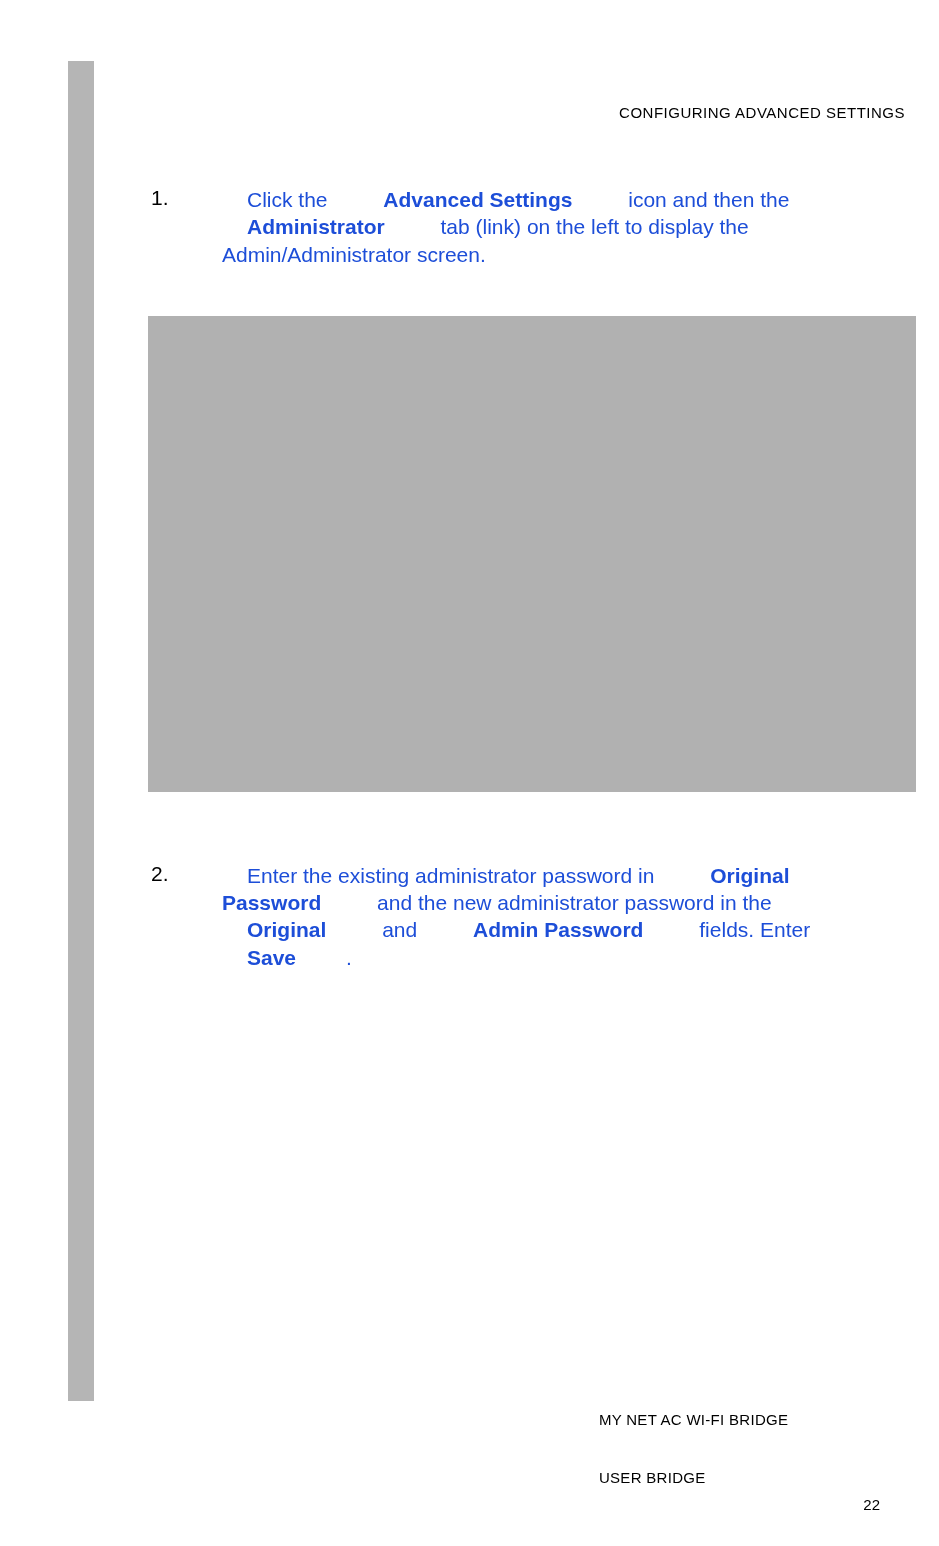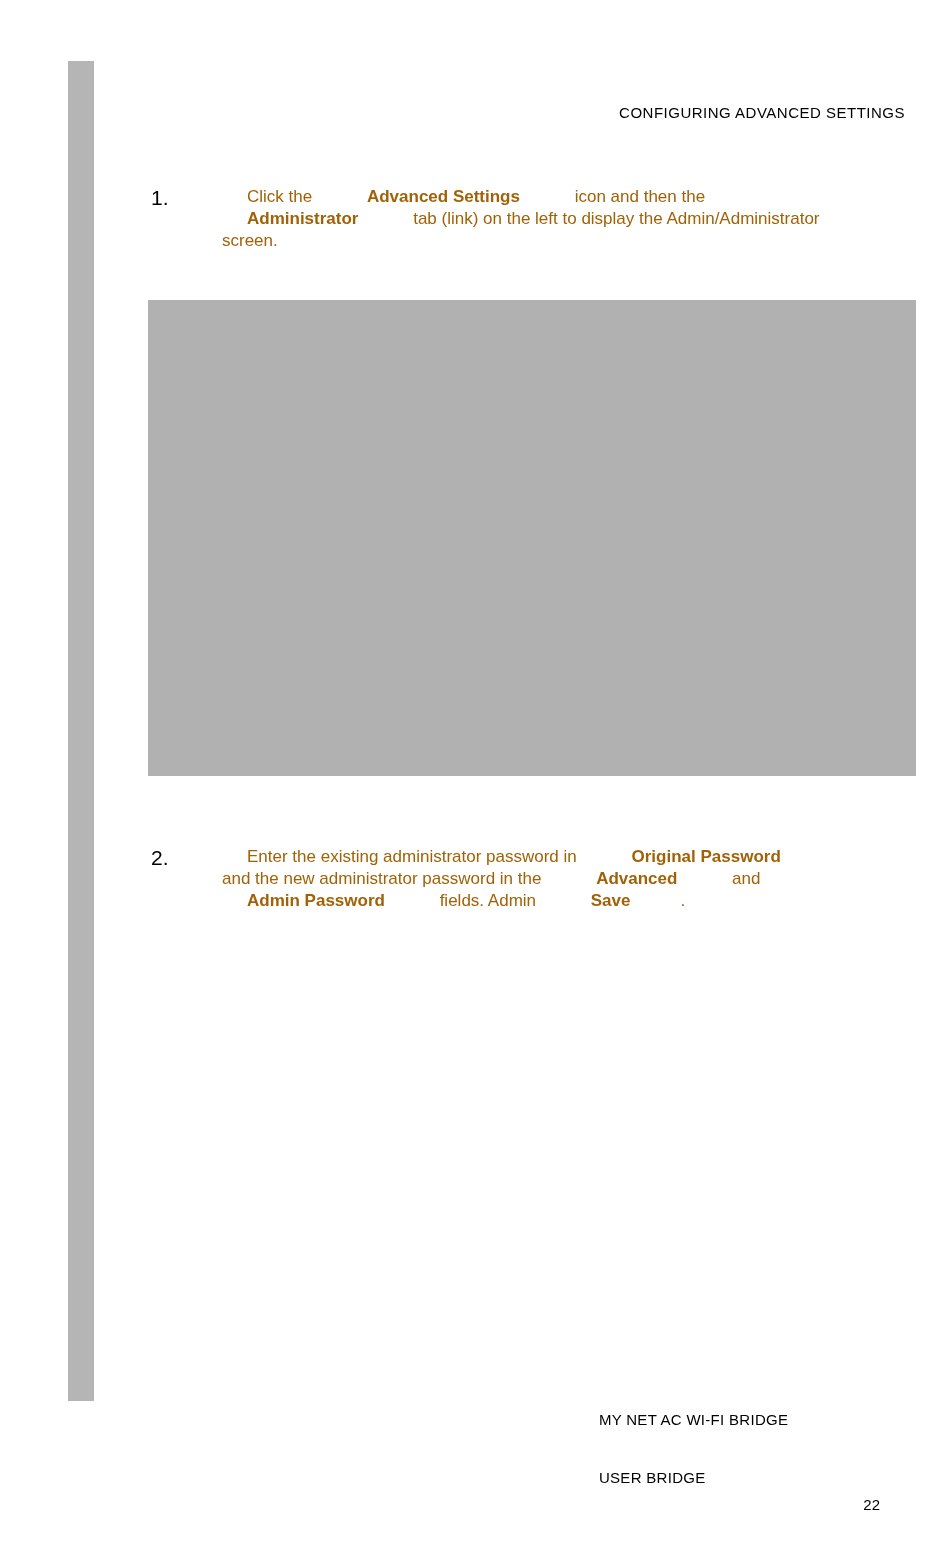--- a/index.html
+++ b/index.html
@@ -48,22 +48,22 @@
       margin-bottom: 4px;
     }
     .step-number {
       font-size: 21px;
       color: #000;
       min-width: 36px;
       text-align: left;
       padding-left: 2px;
     }
     .step-text {
-      font-size: 17px;
-      color: #a16207;
+      font-size: 21px;
+      color: #1d4ed8;
       line-height: 1.3;
       flex: 1;
     }
     .step-text .bold {
       font-weight: bold;
     }
     .screenshot-placeholder {
       margin-left: 36px;
       margin-top: 10px;
       margin-bottom: 32px;
@@ -108,21 +108,21 @@
       <div class="step-text">
         <span>Click the </span><span class="bold">Advanced Settings</span><span> icon and then the </span><span class="bold">Administrator</span><span> tab (link) on the left to display the Admin/Administrator screen.</span>
       </div>
     </div>
 
     <div class="screenshot-placeholder"></div>
 
     <div class="step-item step2-container">
       <div class="step-number">2.</div>
       <div class="step-text">
-        <span> Enter the existing administrator password in </span><span class="bold">Original Password</span><span> and the new administrator password in the </span><span class="bold">Advanced</span><span> and </span><span class="bold">Admin Password</span><span> fields. Admin </span><span class="bold">Save</span><span>.</span>
+        <span> Enter the existing administrator password in </span><span class="bold">Original Password</span><span> and the new administrator password in the </span><span class="bold">Original</span><span> and </span><span class="bold">Admin Password</span><span> fields. Enter </span><span class="bold">Save</span><span>.</span>
       </div>
     </div>
   </div>
 
   <div class="footer">
     <div class="footer-left">
       <div>MY NET AC WI-FI BRIDGE</div>
       <div>USER BRIDGE</div>
     </div>
     <div class="footer-right">22</div>

